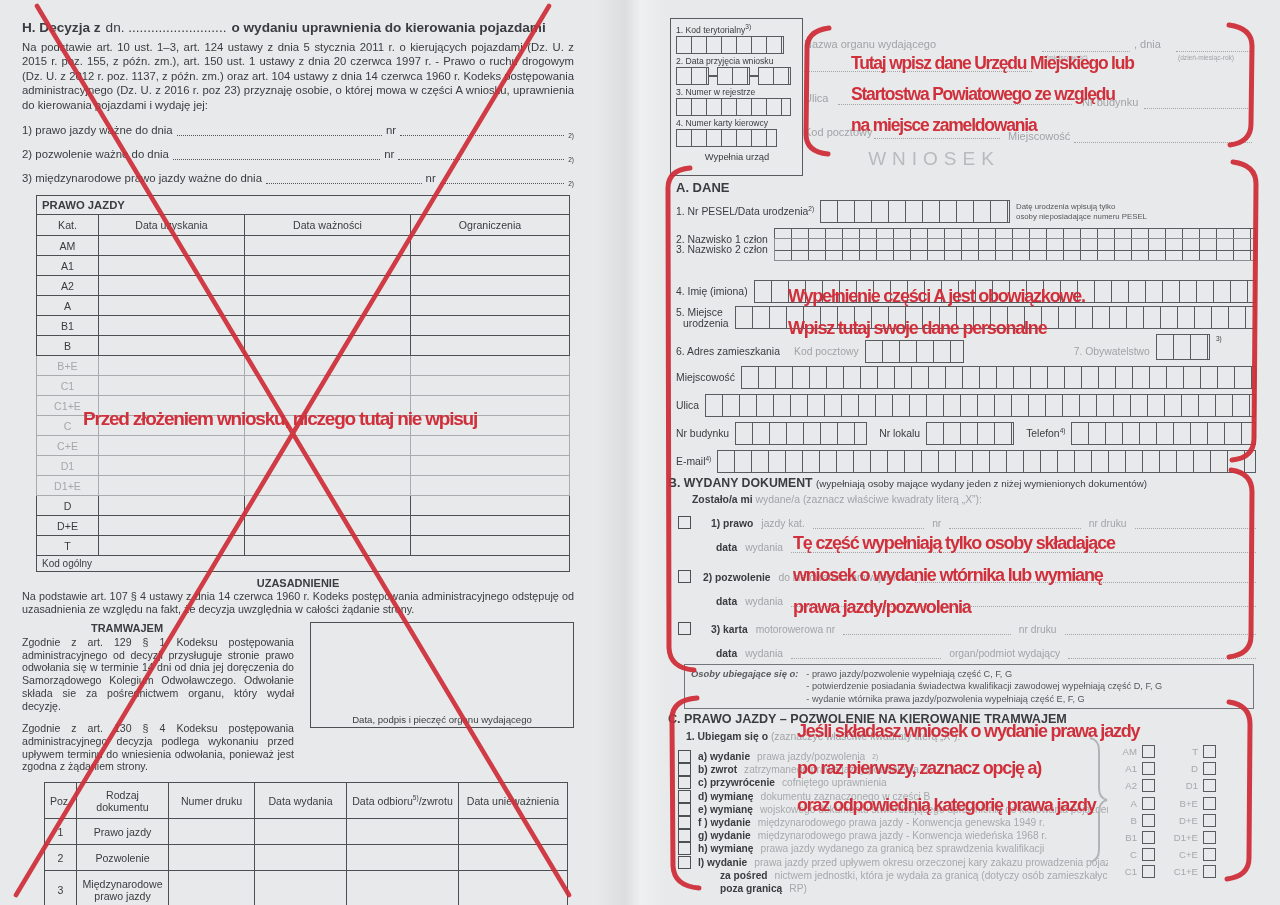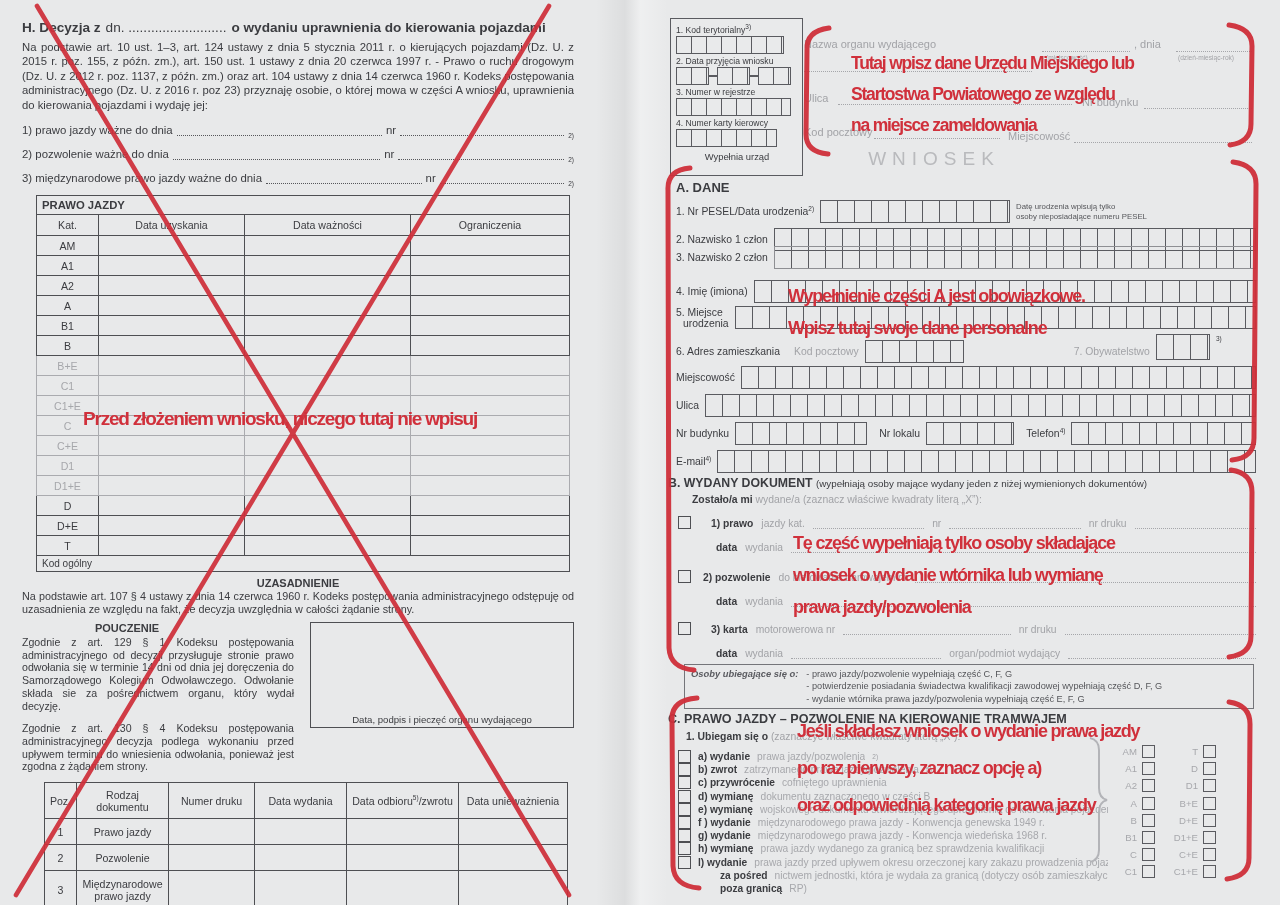--- a/index.html
+++ b/index.html
@@ -231,21 +231,21 @@
             <td colspan="4">Kod ogólny</td>
           </tr>
     </tbody>
       </table>
 
     <div class="uz-t">UZASADNIENIE</div>
     <p class="uz-p">Na podstawie art. 107 § 4 ustawy z dnia 14 czerwca 1960 r. Kodeks postępowania administracyjnego odstępuję od uzasadnienia ze względu na fakt, że decyzja uwzględnia w całości żądanie strony.</p>
 
     <div class="pz">
       <div class="pz-l">
-        <div class="pz-t">POUCZENIE</div>
+        <div class="pz-t">TRAMWAJEM</div>
         <p class="pz-p">Zgodnie z art. 129 § 1 Kodeksu postępowania administracyjnego od decyzji przysługuje stronie prawo odwołania się w terminie 14 dni od dnia jej doręczenia do Samorządowego Kolegium Odwoławczego. Odwołanie składa sie za pośrednictwem organu, który wydał decyzję.</p>
         <p class="pz-p" style="margin-top:10px">Zgodnie z art. 130 § 4 Kodeksu postępowania administracyjnego decyzja podlega wykonaniu przed upływem terminu do wniesienia odwołania, ponieważ jest zgodna z żądaniem strony.</p>
       </div>
       <div class="stamp">
         <div class="stamp-cap">Data, podpis i pieczęć organu wydającego</div>
       </div>
     </div>
 
     <table class="doc">
       <colgroup>
@@ -337,21 +337,21 @@
       <div class="bx" style="width:188px"></div>
       <div class="note">
         <div>Datę urodzenia wpisują tylko</div>
         <div>osoby nieposiadające numeru PESEL</div>
       </div>
     </div>
     <div class="arow" style="top:218px">
       <span class="albl">2. Nazwisko 1 człon</span>
       <div class="bx grow"></div>
     </div>
-    <div class="arow" style="top:236px">
+    <div class="arow" style="top:228px">
       <span class="albl">3. Nazwisko 2 człon</span>
       <div class="bx grow" style="border-color:#8e8f93"></div>
     </div>
     <div class="arow" style="top:270px">
       <span class="albl">4. Imię (imiona)</span>
       <div class="bx grow"></div>
     </div>
     <div class="arow" style="top:296px">
       <span class="albl" style="line-height:11px"><span>5. Miejsce</span><br><span style="padding-left:7px">urodzenia</span></span>
       <div class="bx grow"></div>

